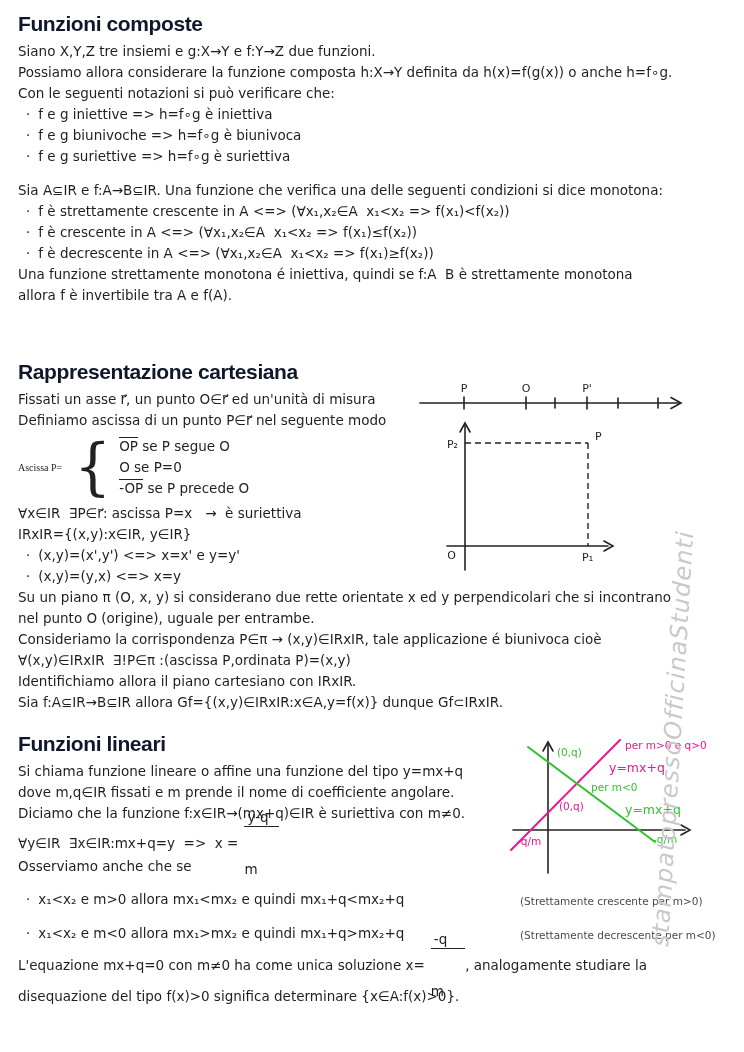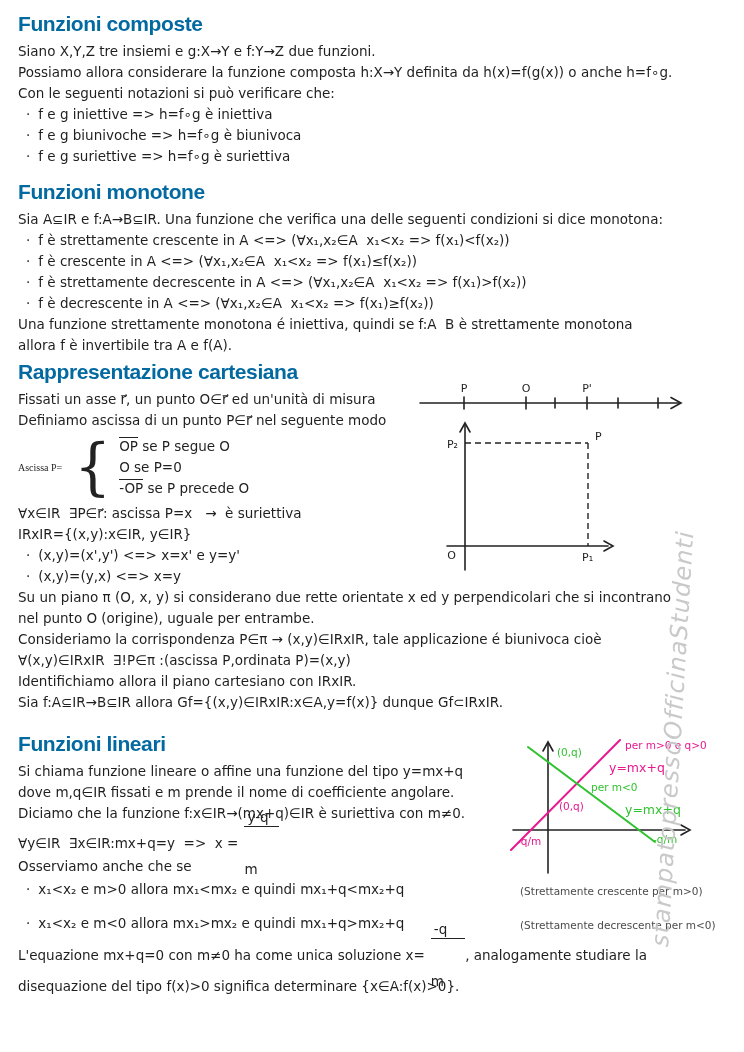--- a/index.html
+++ b/index.html
@@ -1,20 +1,20 @@
 <!DOCTYPE html>
 <html><head>
 <meta charset="utf-8">
 <style>
   html,body{margin:0;padding:0;background:#ffffff;}
   .page{position:relative;width:744px;height:1052px;background:#ffffff;overflow:hidden;
         font-family:"DejaVu Sans",sans-serif;color:#1f1f1f;}
   .sec{position:absolute;left:18px;width:722px;}
   h1{margin:0 0 5px 0;font-family:"Liberation Sans",sans-serif;font-weight:700;
-     font-size:21px;letter-spacing:-0.4px;color:#0369a1;}
+     font-size:21px;letter-spacing:-0.4px;color:#0f172a;}
   .line{min-height:21px;line-height:21px;font-size:13.5px;white-space:pre-wrap;}
   .bullet{padding-left:8px;}
   .bullet::before{content:"·";margin-right:8px;}
   .rel{position:relative;}
   .note{position:absolute;left:502px;top:2px;font-size:10.5px;color:#4a4a4a;white-space:nowrap;}
   
   .cases{display:flex;align-items:center;margin:2px 0 2px 0;}
   .asc-label{font-size:10px;line-height:21px;font-family:Liberation Serif, serif;}
   .brace{font-family:"DejaVu Serif",serif;font-size:58px;font-weight:400;color:#222;
          margin:0 8px 0 12px;transform:scaleY(1.05);display:inline-block;}
@@ -46,25 +46,23 @@
     <h1>Funzioni composte</h1>
     <div class="line">Siano X,Y,Z tre insiemi e g:X→Y e f:Y→Z due funzioni.</div>
     <div class="line">Possiamo allora considerare la funzione composta h:X→Y definita da h(x)=f(g(x)) o anche h=f∘g.</div>
     <div class="line">Con le seguenti notazioni si può verificare che:</div>
     <div class="line bullet">f e g iniettive =&gt; h=f∘g è iniettiva</div>
     <div class="line bullet">f e g biunivoche =&gt; h=f∘g è biunivoca</div>
     <div class="line bullet">f e g suriettive =&gt; h=f∘g è suriettiva</div>
   </section>
 
   <section class="sec" style="top:180px">
-    <h1>Funzioni monotone</h1>
     <div class="line">Sia A⊆IR e f:A→B⊆IR. Una funzione che verifica una delle seguenti condizioni si dice monotona:</div>
     <div class="line bullet">f è strettamente crescente in A &lt;=&gt; (∀x₁,x₂∈A  x₁&lt;x₂ =&gt; f(x₁)&lt;f(x₂))</div>
     <div class="line bullet">f è crescente in A &lt;=&gt; (∀x₁,x₂∈A  x₁&lt;x₂ =&gt; f(x₁)≤f(x₂))</div>
-    <div class="line bullet">f è strettamente decrescente in A &lt;=&gt; (∀x₁,x₂∈A  x₁&lt;x₂ =&gt; f(x₁)&gt;f(x₂))</div>
     <div class="line bullet">f è decrescente in A &lt;=&gt; (∀x₁,x₂∈A  x₁&lt;x₂ =&gt; f(x₁)≥f(x₂))</div>
     <div class="line">Una funzione strettamente monotona é iniettiva, quindi se f:A  B è strettamente monotona</div>
     <div class="line">allora f è invertibile tra A e f(A).</div>
   </section>
 
   <section class="sec" style="top:360px">
     <h1>Rappresentazione cartesiana</h1>
     <div class="line">Fissati un asse r⃗, un punto O∈r⃗ ed un'unità di misura</div>
     <div class="line">Definiamo ascissa di un punto P∈r⃗ nel seguente modo</div>
     <div class="cases">
@@ -129,21 +127,21 @@
       <span>∀y∈IR  ∃x∈IR:mx+q=y  =&gt;  x =</span>
       <span class="frac">
         <span class="num">y-q</span>
         <span class="den">m</span>
       </span>
     </div>
   </section>
 
   <section class="sec" style="top:856px">
     <div class="line">Osserviamo anche che se</div>
-    <div class="line bullet rel" style="margin-top:2px"><span>x₁&lt;x₂ e m&gt;0 allora mx₁&lt;mx₂ e quindi mx₁+q&lt;mx₂+q</span><span class="note">(Strettamente crescente per m&gt;0)</span></div>
+    <div class="line bullet rel" style="margin-top:12px"><span>x₁&lt;x₂ e m&gt;0 allora mx₁&lt;mx₂ e quindi mx₁+q&lt;mx₂+q</span><span class="note">(Strettamente crescente per m&gt;0)</span></div>
     <div class="line bullet rel" style="margin-top:13px"><span>x₁&lt;x₂ e m&lt;0 allora mx₁&gt;mx₂ e quindi mx₁+q&gt;mx₂+q</span><span class="note">(Strettamente decrescente per m&lt;0)</span></div>
     <div class="line frow" style="height:42px">
       <span>L'equazione mx+q=0 con m≠0 ha come unica soluzione x=</span>
       <span class="frac">
         <span class="num">-q</span>
         <span class="den">m</span>
       </span>
       <span>, analogamente studiare la</span>
     </div>
     <div class="line" style="">disequazione del tipo f(x)&gt;0 significa determinare {x∈A:f(x)&gt;0}.</div>

